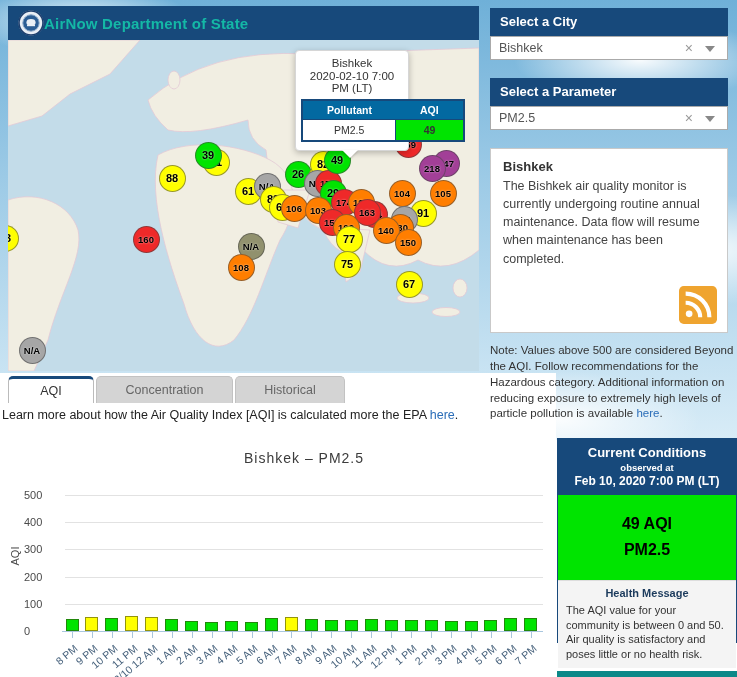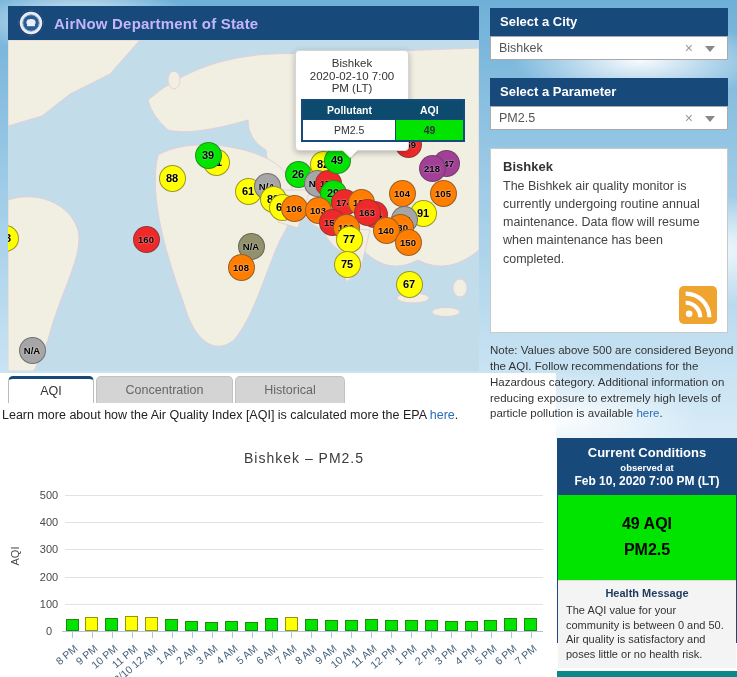--- a/index.html
+++ b/index.html
@@ -14,36 +14,36 @@
       radial-gradient(ellipse 220px 80px at 700px 250px, rgba(255,255,255,.9), rgba(255,255,255,0) 70%),
       radial-gradient(ellipse 200px 70px at 560px 420px, rgba(255,255,255,.9), rgba(255,255,255,0) 70%),
       radial-gradient(ellipse 160px 50px at 80px 20px, rgba(255,255,255,.8), rgba(255,255,255,0) 70%),
       linear-gradient(180deg,#6fb0d8 0%, #9ccae6 40%, #d8ecf7 100%);
   }
   .content-bg { position:absolute; left:0; top:373px; width:556px; height:67px; background:#fff; }
 
   
   .header { position:absolute; left:8px; top:6px; width:471px; height:34px; background:#17497b;
     display:flex; align-items:center; padding-left:10px; }
-  .header-title { color:#c4b5fd; font-size:15px; font-weight:bold; margin-left:10px; letter-spacing:.2px; }
+  .header-title { color:#14b8a6; font-size:15px; font-weight:bold; letter-spacing:.2px; }
 
   
   .map { position:absolute; left:8px; top:40px; width:471px; height:331px; background:#c3dce9; overflow:hidden; }
   .map svg.land { position:absolute; left:0; top:0; }
   .marker { position:absolute; width:27px; height:27px; border-radius:50%;
     border:1.5px solid rgba(70,70,70,.55); color:#000; font-weight:bold; font-size:11px;
     display:flex; align-items:center; justify-content:center; text-shadow:0 0 2px rgba(255,255,255,.7); }
   .marker.small { font-size:9.5px; }
 
   .popup { position:absolute; left:287px; top:10px; width:114px; background:#fff; border:1px solid #d6d6d6;
     border-radius:4px; box-shadow:0 2px 6px rgba(0,0,0,.25); padding:6px 5px 8px 5px; z-index:20; text-align:center; }
   .popup-city { font-size:11.5px; color:#333; }
   .popup-datetime { font-size:11.5px; color:#333; margin-top:1px; }
   .popup table { margin:5px auto 0 auto; border-collapse:collapse; border:2px solid #17497b; }
-  .popup th { background:#0c4a6e; color:#fff; font-size:10.5px; padding:3px 24px; }
+  .popup th { background:#0369a1; color:#fff; font-size:10.5px; padding:3px 24px; }
   .popup td { font-size:10.5px; color:#333; padding:4px 7px; border:1px solid #17497b; }
   .popup td.aqi-cell { font-weight:bold; }
   .popup-arrow { position:absolute; left:46px; bottom:-8px; width:0; height:0;
     border-left:8px solid transparent; border-right:8px solid transparent; border-top:8px solid #fff;
     filter:drop-shadow(0 1px 1px rgba(0,0,0,.2)); }
 
   
   .panel-header { position:absolute; left:490px; width:238px; height:28px; background:#17497b;
     color:#fff; font-size:13px; font-weight:bold; line-height:28px; padding-left:10px; }
   .combo { position:absolute; left:490px; width:238px; height:24px; background:#fff; border:1px solid #aaa;
@@ -67,21 +67,21 @@
   .tab.active { width:86px; background:#fff; border:1px solid #bbb; border-top:3px solid #17497b; border-bottom:none; color:#333; }
   .tab.inactive { background:#d4d4d4; border:1px solid #c2c2c2; border-bottom:none; color:#666; line-height:26px; }
   .tab.w-mid { width:137px; } .tab.w-hist { width:110px; }
 
   .learn-more { position:absolute; left:2px; top:408px; font-size:12.5px; color:#222; }
 
   
   .chart { position:absolute; left:0; top:438px; width:548px; height:239px; }
   .chart-title { position:absolute; left:65px; top:12px; width:478px; text-align:center; font-size:14px; color:#3c3c3c; letter-spacing:1px; }
   .gridline { position:absolute; height:1px; background:#e2e2e2; left:65px; width:478px; }
-  .ytick-label { position:absolute; left:32px; width:34px; text-align:center; font-size:11px; color:#4a4a4a; }
+  .ytick-label { position:absolute; left:24px; width:34px; text-align:left; font-size:11px; color:#4a4a4a; }
   .y-axis-title { position:absolute; left:6px; top:112px; font-size:11px; color:#4a4a4a; transform:rotate(-90deg); }
   .x-axis-line { position:absolute; left:62px; top:193px; width:481px; height:1px; background:#a9c6de; }
   .bar { position:absolute; border:1px solid rgba(60,60,20,.55); }
   .xtick { position:absolute; width:1px; height:6px; top:194px; background:#a9c6de; }
   .xtick-label { position:absolute; width:58px; text-align:right; font-size:10.5px; color:#45607b;
     transform:rotate(-40deg); transform-origin:100% 0; top:204px; white-space:nowrap; }
 
   
   .cc { position:absolute; left:557px; top:438px; width:180px; height:205px; border:1px solid #17497b; background:#a3a3a3; }
   .cc-header { background:#17497b; color:#fff; text-align:center; padding:6px 4px 7px 4px; }

